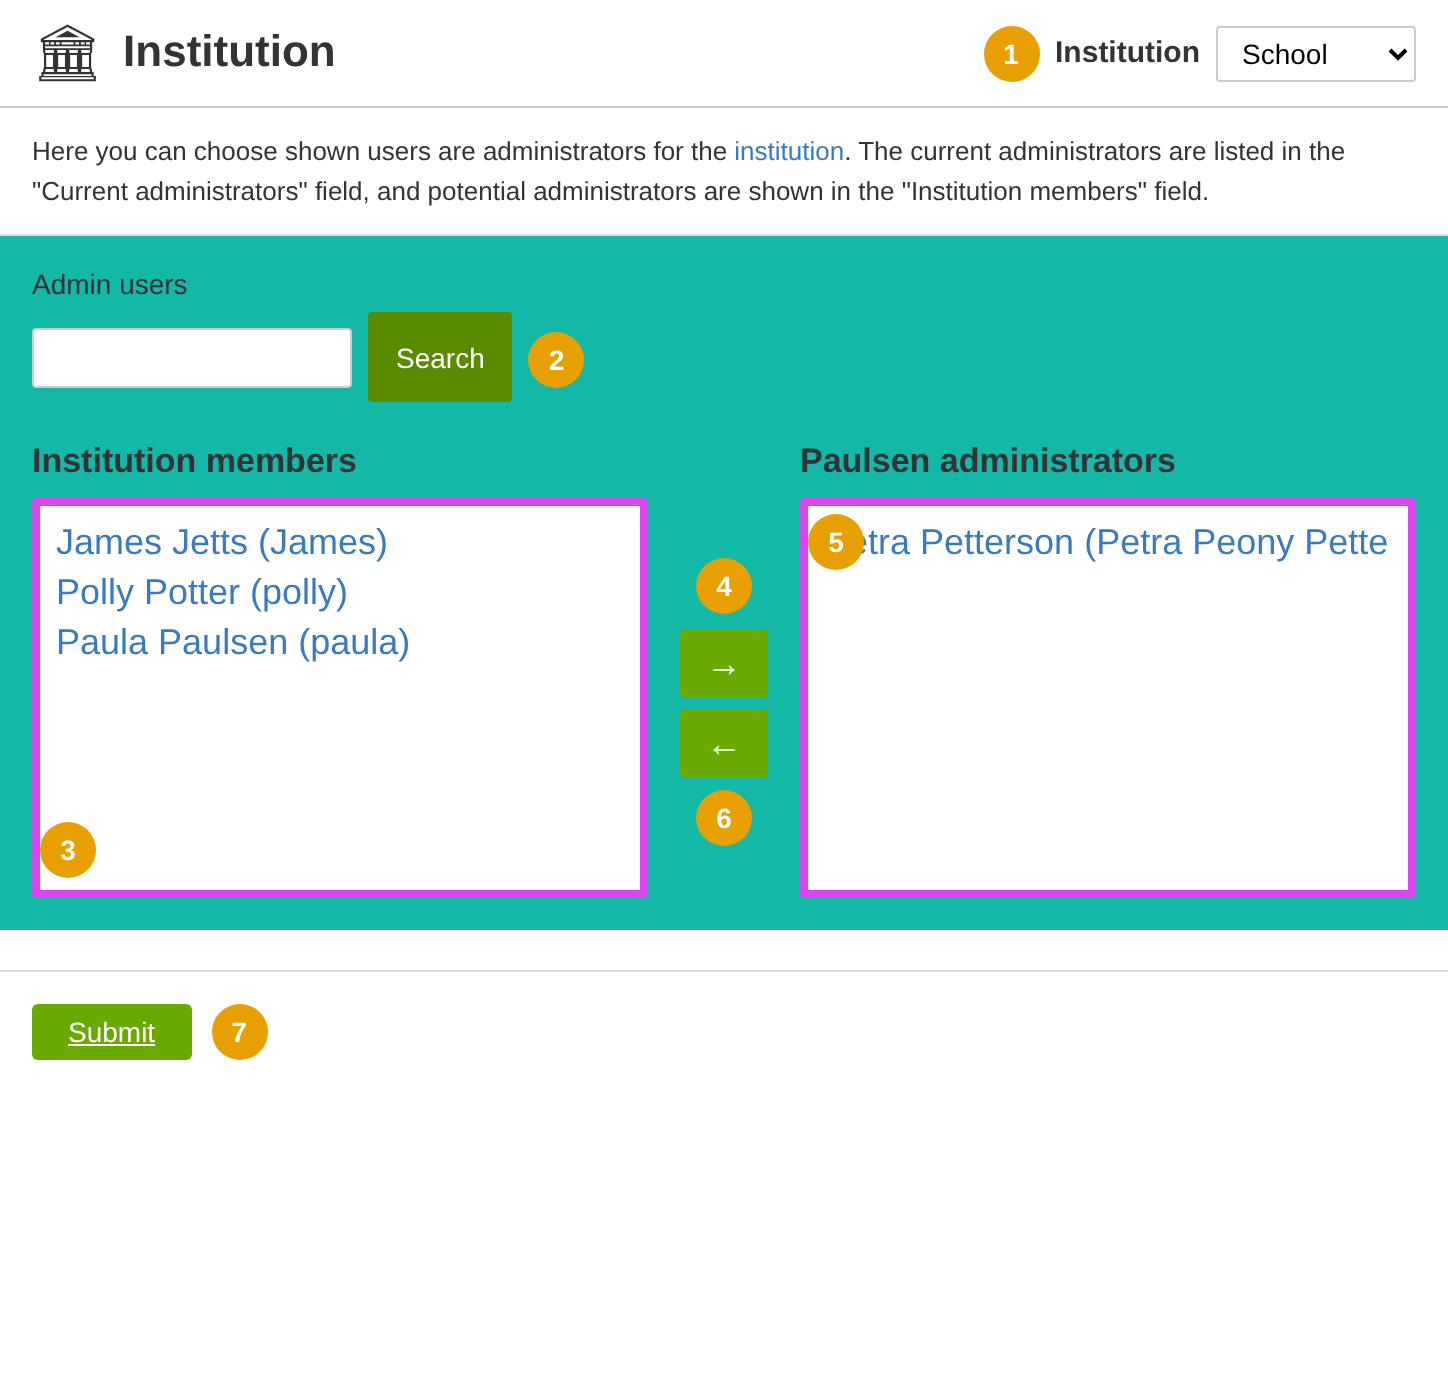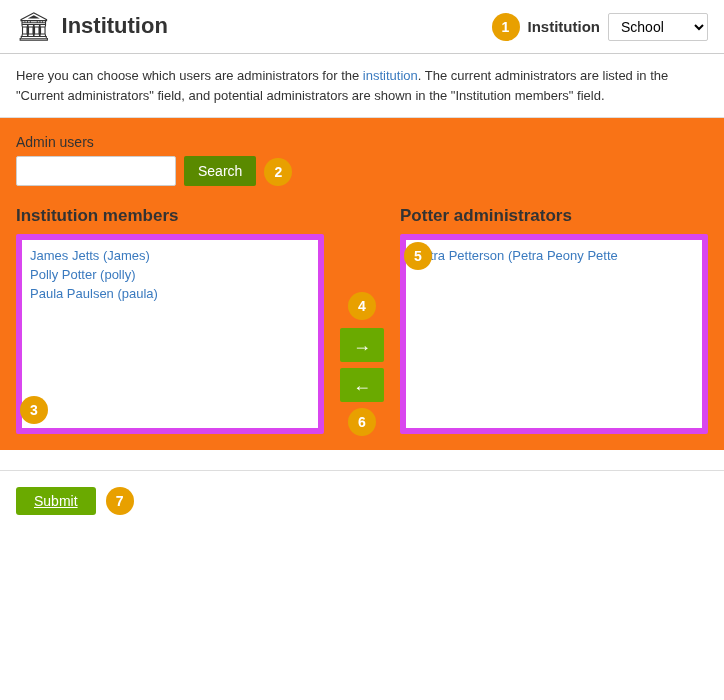--- a/index.html
+++ b/index.html
@@ -91,21 +91,21 @@
     }
 
     .description a {
       color: #3a7abf;
       text-decoration: none;
     }
 
     
     .main-content {
       padding: 16px;
-      background: #f97316;
+      background: #14b8a6;
     }
 
     
     .admin-search-section {
       margin-bottom: 20px;
     }
 
     .field-label {
       font-size: 14px;
       color: #333;
@@ -127,30 +127,30 @@
       height: 30px;
       border-radius: 2px;
     }
 
     .search-button {
       background: #5a8a00;
       color: #fff;
       border: none;
       padding: 5px 14px;
       font-size: 14px;
-      height: 30px;
+      height: 45px;
       border-radius: 2px;
       cursor: pointer;
     }
 
     
     .columns-row {
       display: flex;
       gap: 0;
-      align-items: flex-end;
+      align-items: center;
     }
 
     .column-left {
       flex: 1;
       min-width: 0;
     }
 
     .column-middle {
       display: flex;
       flex-direction: column;
@@ -167,27 +167,27 @@
     }
 
     .column-header {
       font-size: 17px;
       font-weight: bold;
       color: #333;
       margin-bottom: 8px;
     }
 
     .list-box {
-      border: 6px solid #d946ef;
+      border: 4px solid #d946ef;
       border-radius: 2px;
       background: #fff;
       height: 200px;
       overflow-y: auto;
       padding: 6px 8px;
-      font-size: 13px;
+      font-size: 18px;
       color: #333;
       position: relative;
     }
 
     .list-box-item {
       padding: 2px 0;
       cursor: pointer;
       color: #3a7abf;
     }
 
@@ -253,21 +253,21 @@
       <span class="institution-label">Institution</span>
       <select class="institution-select">
         <option>School</option>
         <option>University</option>
         <option>College</option>
       </select>
     </div>
   </div>
 
   <div class="description">
-    <span>Here you can choose which users are administrators for the </span><a href="#">institution</a><span>. The current administrators are listed in the "Current administrators" field, and potential administrators are shown in the "Institution members" field.</span>
+    <span>Here you can choose shown users are administrators for the </span><a href="#">institution</a><span>. The current administrators are listed in the "Current administrators" field, and potential administrators are shown in the "Institution members" field.</span>
   </div>
 
   <div class="main-content">
 
     <div class="admin-search-section">
       <span class="field-label">Admin users</span>
       <div class="search-row">
         <input type="text" class="search-input" style="">
         <button class="search-button">Search</button>
         <div style="position:relative; width:26px; height:26px;">
@@ -299,21 +299,21 @@
         </button>
         <button class="arrow-button">
           <span>←</span>
         </button>
         <div style="position:relative; height:26px;">
           <div class="badge-circle" style="position:absolute; top:0; left:50%; transform:translateX(-50%);">6</div>
         </div>
       </div>
 
       <div class="column-right">
-        <div class="column-header">Potter administrators</div>
+        <div class="column-header">Paulsen administrators</div>
         <div style="position:relative;">
           <div class="list-box">
             <div class="list-box-item">Petra Petterson (Petra Peony Pette</div>
           </div>
           <div class="badge-circle" style="position:absolute; top:8px; left:4px;">5</div>
         </div>
       </div>
 
     </div>
 

